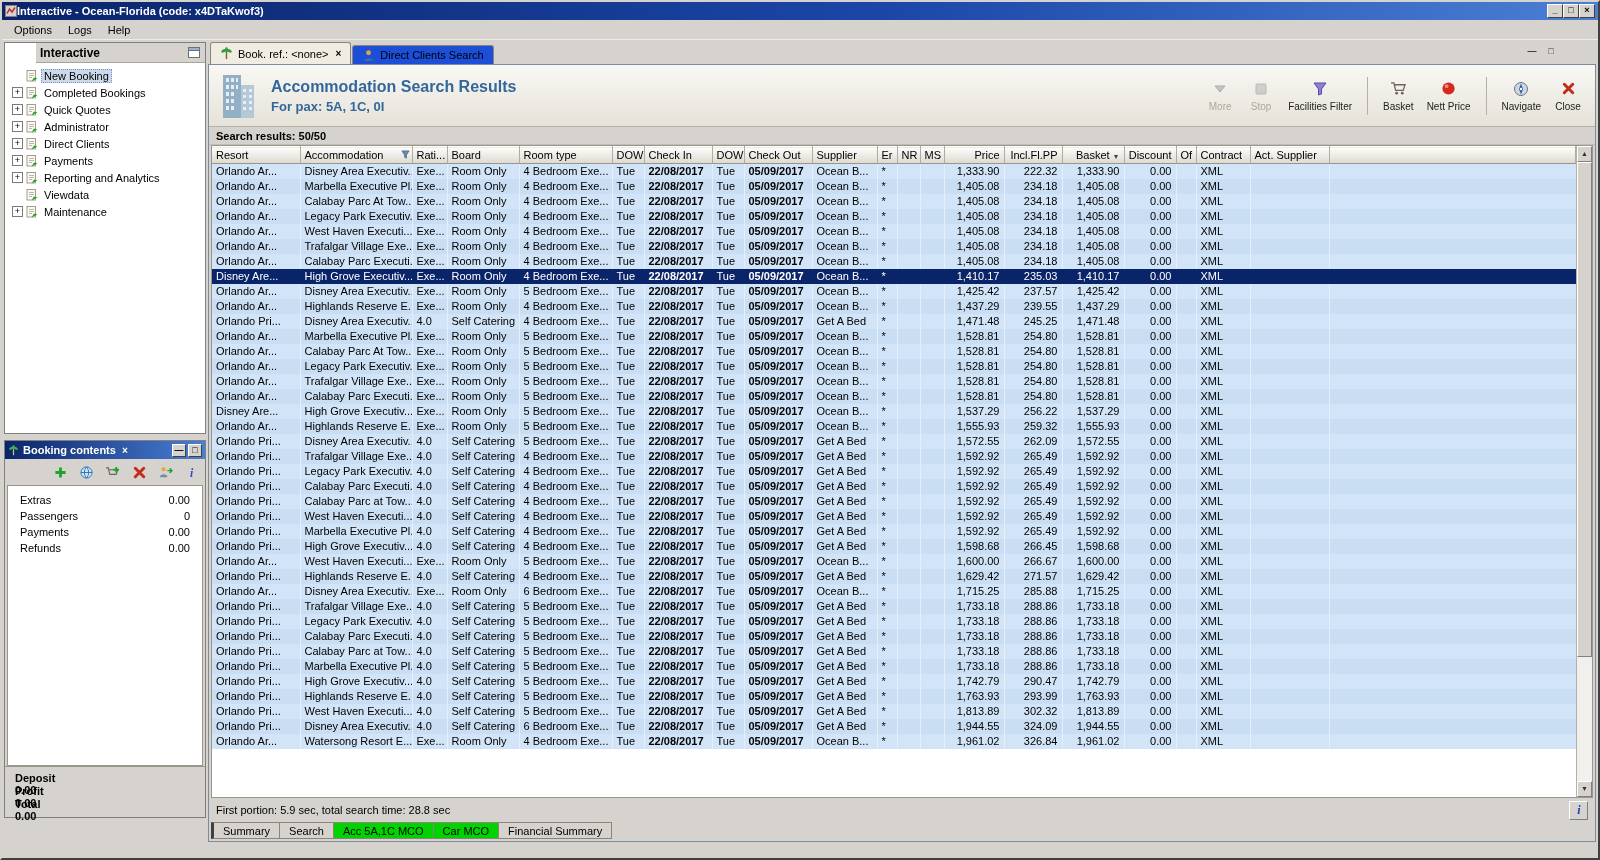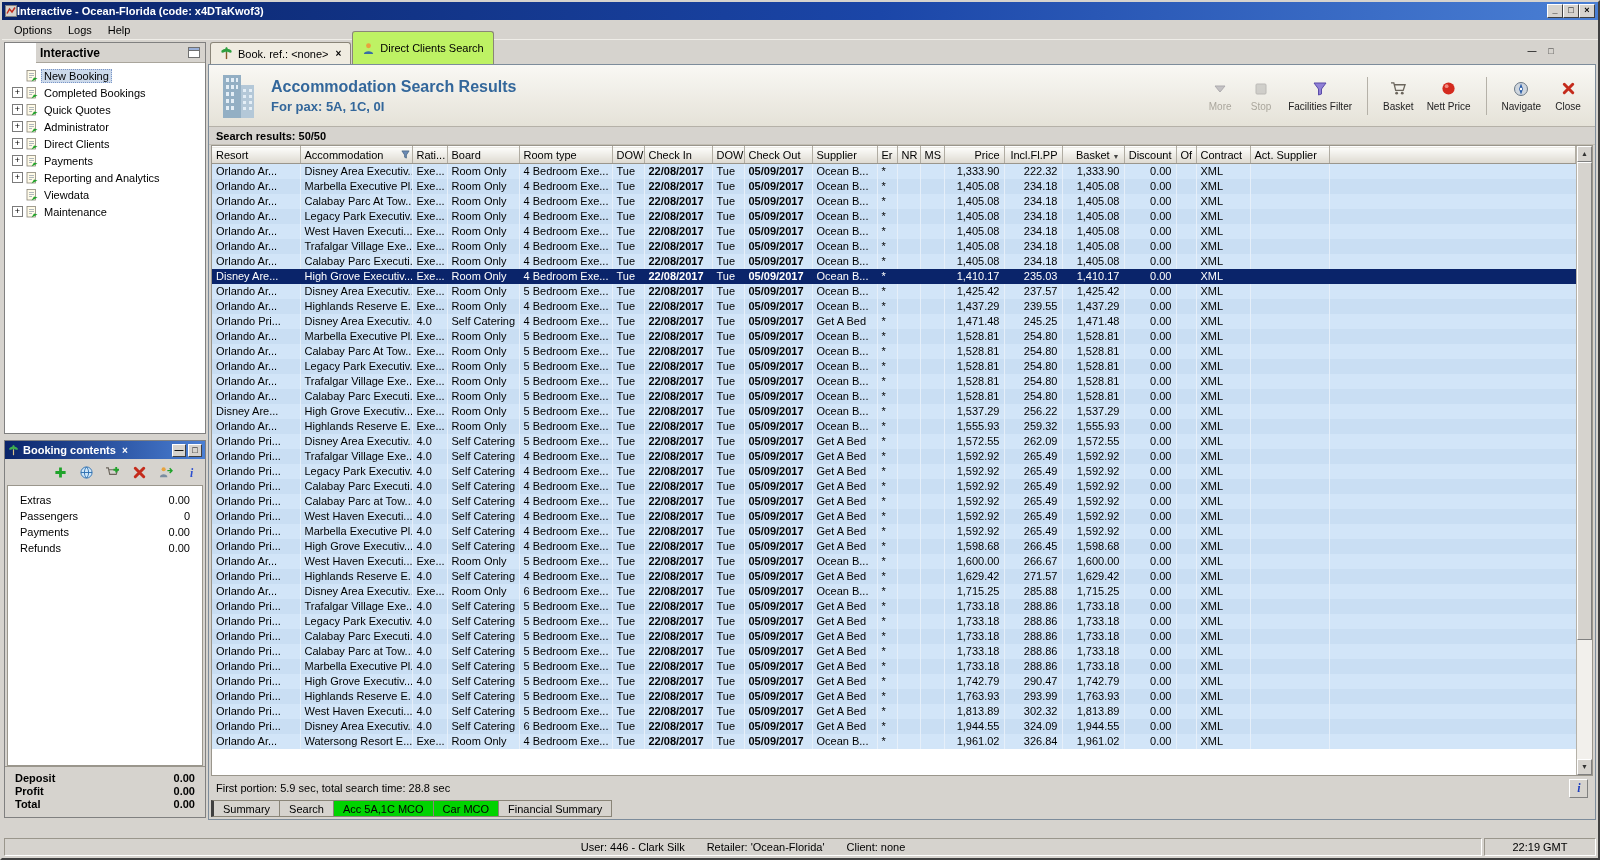--- a/index.html
+++ b/index.html
@@ -32,25 +32,25 @@
   .bc-window{margin-top:6px;height:378px;border:1px solid #808080;background:#d6d3ce;display:flex;flex-direction:column;}
   .bc-titlebar{height:18px;flex:0 0 auto;background:linear-gradient(to right,#0a246a,#4a7fd4);color:#fff;display:flex;align-items:center;gap:4px;padding:0 3px;font-weight:bold;}
   .bc-x{color:#fff;font-size:10px;font-weight:bold;padding:0 2px;}
   .bc-winbtns{margin-left:auto;display:flex;gap:2px;}
   .bc-winbtns .winbtn{width:14px;height:13px;line-height:10px;}
   .bc-toolbar{height:26px;flex:0 0 auto;display:flex;align-items:center;gap:11px;padding:2px 6px 2px 48px;}
   .bc-tool{display:inline-flex;align-items:center;justify-content:center;width:17px;height:17px;}
   .bc-content{flex:1;margin:0 2px;background:#fff;border:1px solid #9a968c;padding:8px 4px;overflow:hidden;}
   .bc-row{display:flex;justify-content:space-between;height:16px;padding:0 8px;}
   .bc-totals{flex:0 0 auto;border-top:1px solid #9a968c;padding:5px 10px 6px;font-weight:bold;background:#d6d3ce;}
-  .bc-totals .bc-row{height:13px;padding:0;}
+  .bc-totals .bc-row{height:13px;padding:0;flex-direction:column;}
   
   .tabstrip{height:22px;flex:0 0 auto;display:flex;align-items:flex-end;padding-left:2px;position:relative;}
   .tabs{display:flex;align-items:flex-end;gap:1px;}
-  .tab{height:33px;display:flex;align-items:center;gap:5px;padding:0 9px;background:#bef264;border:1px solid #8a8578;border-bottom:none;border-radius:3px 3px 0 0;white-space:nowrap;}
+  .tab{height:19px;display:flex;align-items:center;gap:5px;padding:0 9px;background:#1d4ed8;border:1px solid #8a8578;border-bottom:none;border-radius:3px 3px 0 0;white-space:nowrap;}
   .tab.active{height:22px;background:#f0ece1;}
   .tab-close{font-size:10px;font-weight:bold;margin-left:2px;}
   .mdi-btns{position:absolute;right:38px;top:4px;display:flex;gap:5px;color:#333;}
   .mdibtn{width:14px;height:13px;text-align:center;line-height:11px;font-size:9px;font-weight:bold;}
   
   .main-panel{flex:1;margin-bottom:14px;border:1px solid #7d8c9b;background:#d6d3ce;display:flex;flex-direction:column;min-height:0;}
   .header-panel{height:62px;flex:0 0 auto;background:linear-gradient(#f9f8f4,#e5e2d8);border-bottom:1px solid #b5b1a8;display:flex;align-items:center;padding:4px 10px;}
   .hp-titles{margin-left:12px;}
   .hp-title{color:#33679b;font-weight:bold;font-size:16px;}
   .hp-sub{color:#33679b;font-weight:bold;font-size:13px;margin-top:3px;}
@@ -1441,22 +1441,14 @@
             <span class="btab">Summary</span>
             <span class="btab">Search</span>
             <span class="btab green">Acc 5A,1C MCO</span>
             <span class="btab green">Car MCO</span>
             <span class="btab">Financial Summary</span>
           </div>
       </div>
     </div>
   </div>
 
-  <div class="statusbar">
-    <div class="sb-seg sb-main">
-      <span>User: 446 - Clark Silk</span>
-      <span>Retailer: 'Ocean-Florida'</span>
-      <span>Client: none</span>
-    </div>
-    <div class="sb-seg sb-time">22:19 GMT</div>
-  </div>
 
 </div>
 
 </body></html>

